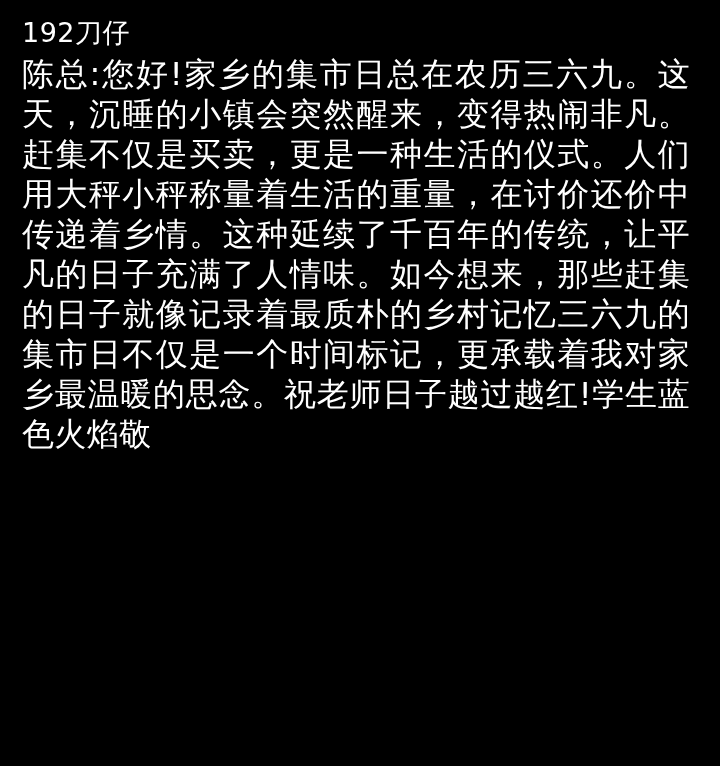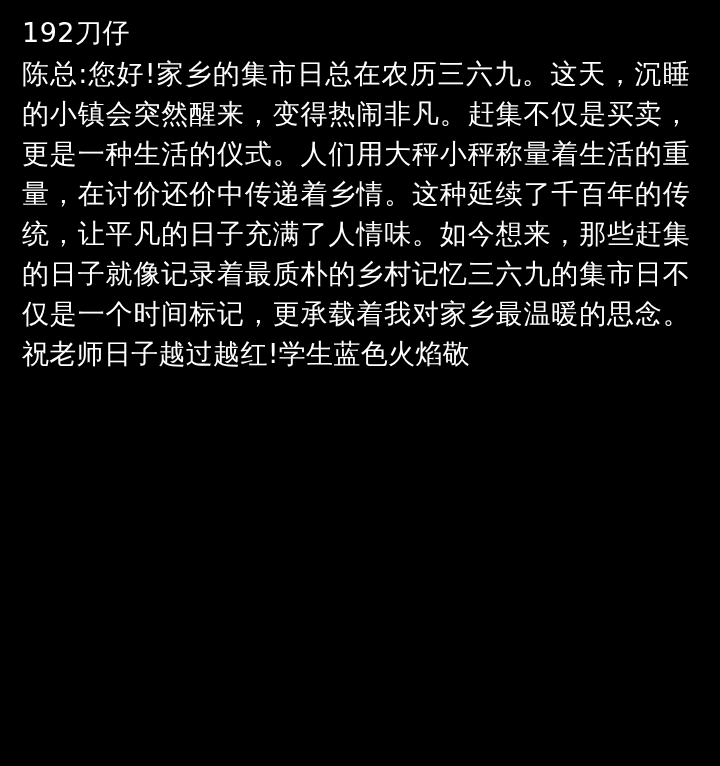--- a/index.html
+++ b/index.html
@@ -23,21 +23,21 @@
   }
   .title {
     font-size: 27px;
     line-height: 38px;
     font-weight: 400;
     color: #ffffff;
     letter-spacing: 0.5px;
     margin-bottom: 2px;
   }
   .block {
-    font-size: 27px;
+    font-size: 32px;
     line-height: 40px;
     color: #ffffff;
     letter-spacing: 0.3px;
     text-align: justify;
     text-justify: inter-character;
     word-break: break-all;
     white-space: pre-wrap;
   }
   .spacer {
     height: 34px;

